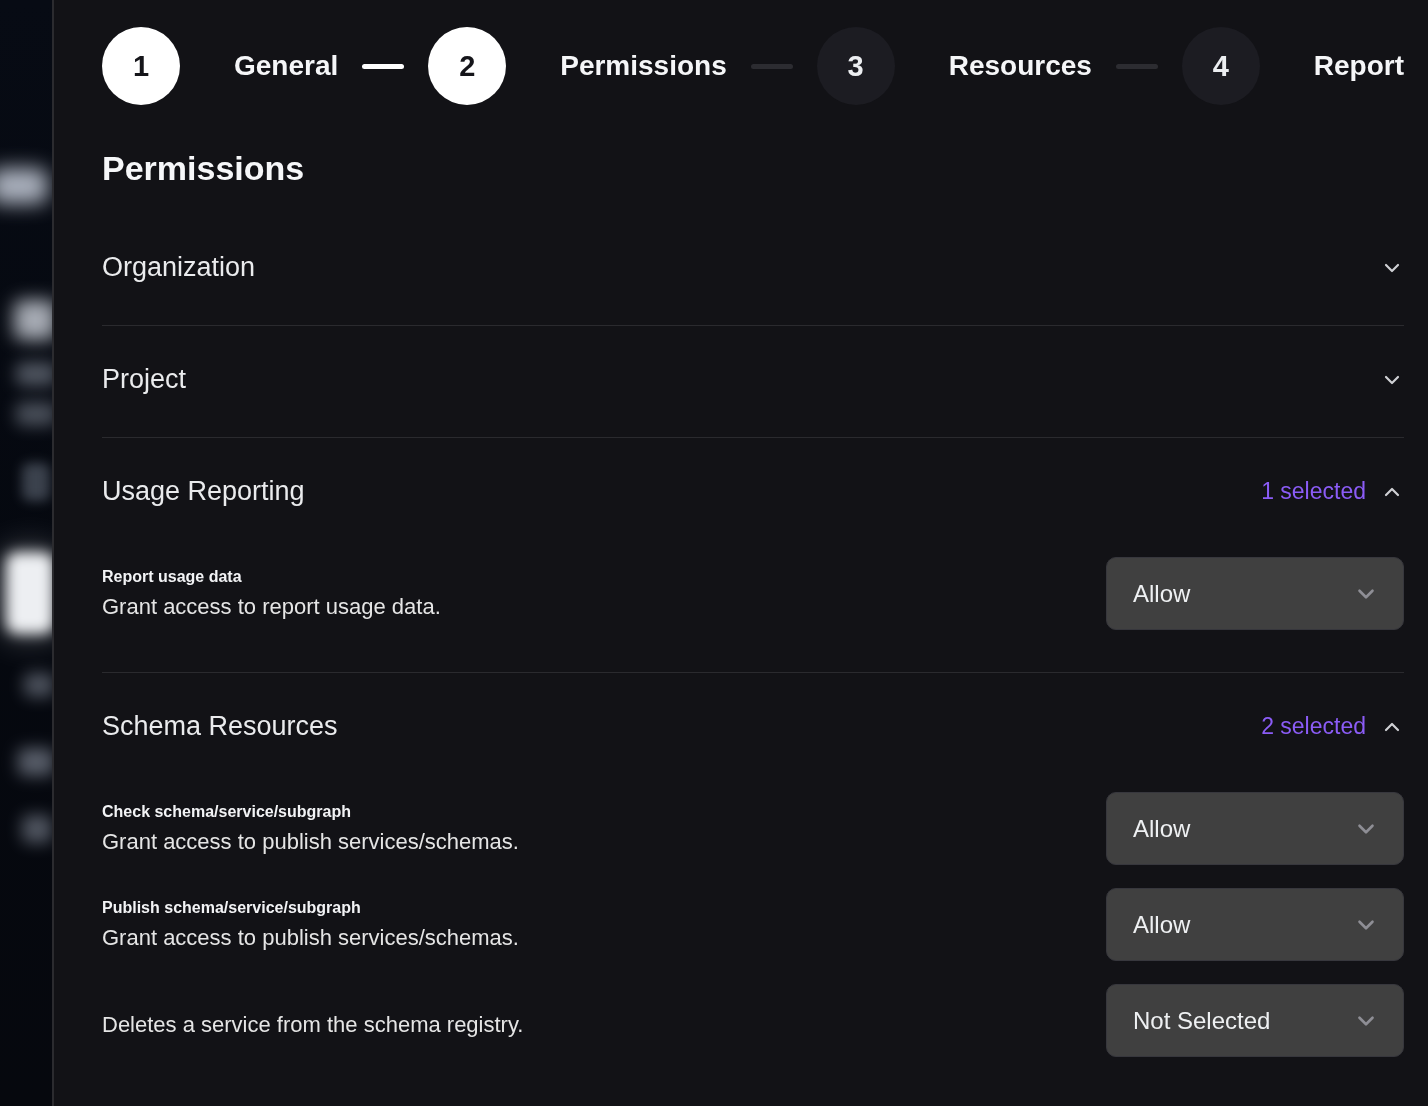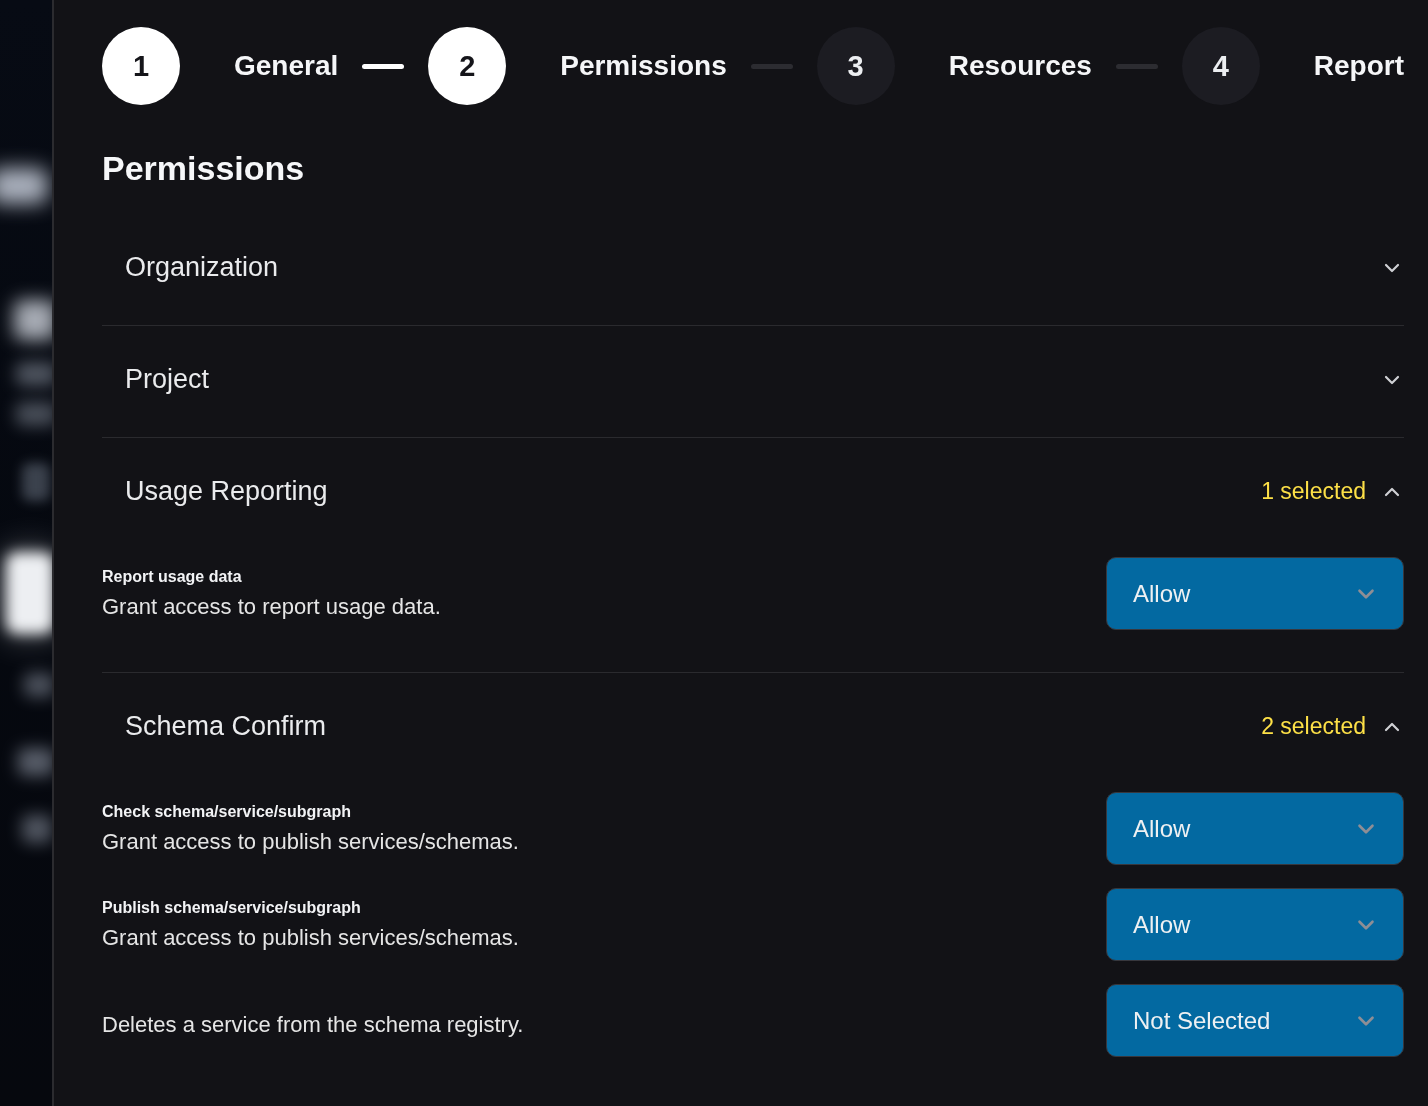--- a/index.html
+++ b/index.html
@@ -61,35 +61,35 @@
   .page-title { margin-top: 44px; font-size: 34px; font-weight: 700; color: #f6f7f9; }
 
   
   .sections { margin-top: 26px; }
   .section { padding: 38px 0 42px 0; border-bottom: 1px solid #2a2a2e; }
   .section:last-child { border-bottom: none; }
   .section-header {
     display: flex; align-items: center; justify-content: space-between;
     cursor: pointer;
   }
-  .section-title { font-size: 27px; font-weight: 500; color: #eaebed; margin-left: 23px; }
+  .section-title { font-size: 27px; font-weight: 500; color: #eaebed; }
   .section-right { display: flex; align-items: center; gap: 14px; }
-  .selected-count { font-size: 23px; font-weight: 500; color: #fde047; }
+  .selected-count { font-size: 23px; font-weight: 500; color: #8b5cf6; }
   .chev { display: inline-flex; align-items: center; justify-content: center; }
   .chev svg { display: block; }
 
   
   .items { margin-top: 50px; display: flex; flex-direction: column; gap: 23px; }
   .perm-item { display: flex; align-items: center; justify-content: space-between; min-height: 73px; }
   .perm-title { font-size: 16px; font-weight: 700; color: #f2f3f5; }
   .perm-desc { margin-top: 8px; font-size: 22px; font-weight: 400; color: #e5e5e5; }
   .select {
     width: 298px; height: 73px;
     border: 1px solid #37373d; border-radius: 10px;
-    background: #0369a1;
+    background: #404040;
     display: flex; align-items: center; justify-content: space-between;
     padding: 0 24px 0 26px;
     cursor: pointer;
     flex: 0 0 auto;
   }
   .select-value { font-size: 24px; font-weight: 400; color: #eef0f2; }
 </style>
 </head>
 <body>
 
@@ -182,21 +182,21 @@
                     <polyline points="6 9 12 15 18 9"></polyline>
                   </svg>
               </span>
             </div>
           </div>
         </div>
       </section>
 
       <section class="section">
         <div class="section-header">
-          <span class="section-title">Schema Confirm</span>
+          <span class="section-title">Schema Resources</span>
           <span class="section-right">
             <span class="selected-count">2 selected</span>
             <span class="chev">
               <svg width="24" height="24" viewBox="0 0 24 24" fill="none" stroke="#cfd0d4" stroke-width="2.2" stroke-linecap="round" stroke-linejoin="round">
                   <polyline points="6 15 12 9 18 15"></polyline>
                 </svg>
             </span>
           </span>
         </div>
         <div class="items">

